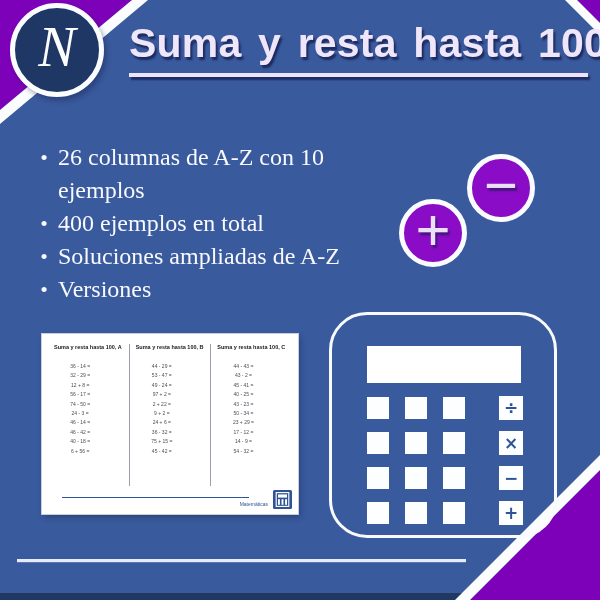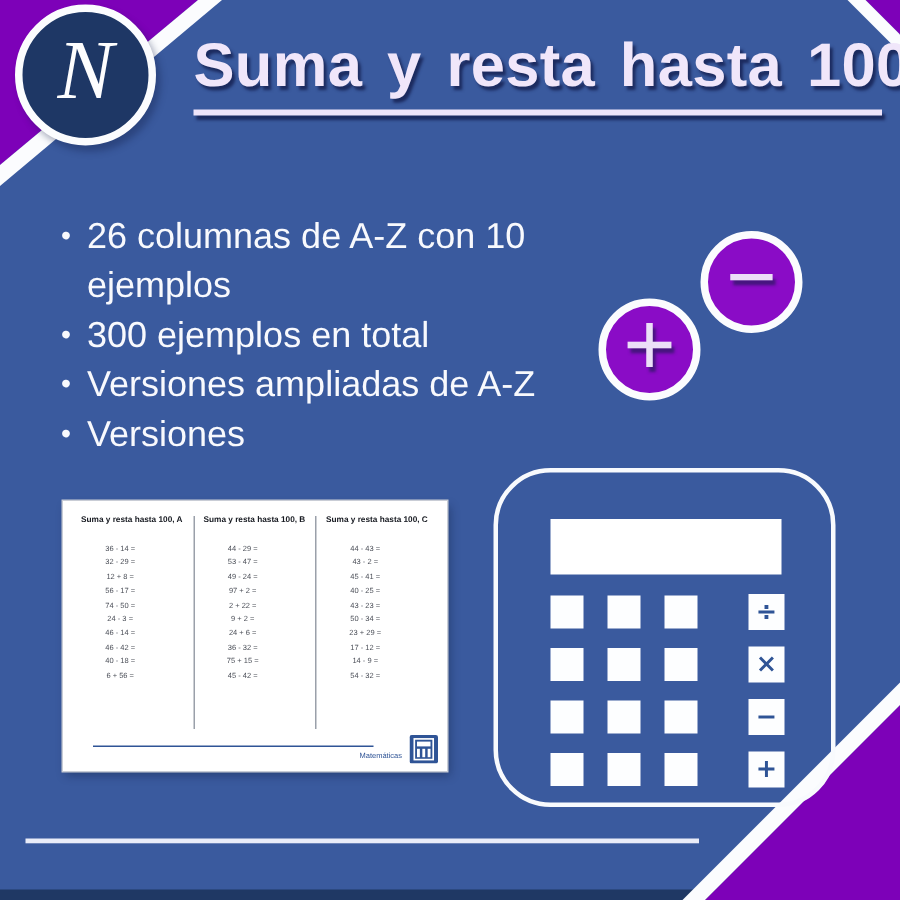--- a/index.html
+++ b/index.html
@@ -18,21 +18,21 @@
   .title{position:absolute;left:129px;top:20px;z-index:2;white-space:nowrap;
     font-size:41px;font-weight:bold;letter-spacing:.2px;word-spacing:5px;color:#F0E6FA;
     text-shadow:2px 3px 2px rgba(22,34,84,.85);}
   .title-underline{position:absolute;left:129px;top:73px;width:459px;height:4px;background:#EEE4F9;
     z-index:2;box-shadow:2px 3px 2px rgba(22,34,84,.85);}
 
   
   .bullets{position:absolute;left:30px;top:141px;margin:0;padding:0;list-style:none;z-index:2;}
   .bullets li{display:flex;font-size:24px;line-height:33px;color:#F8F9FD;}
   .li-dot{width:28px;flex:0 0 28px;text-align:center;font-size:19px;}
-  .li-text{width:352px;}
+  .li-text{width:352px;font-family:Liberation Serif, serif;}
 
   
   .badge{position:absolute;width:68px;height:68px;box-sizing:border-box;border-radius:50%;
     background:#8A0CC6;border:5px solid #FBFCFE;z-index:2;display:flex;align-items:center;
     justify-content:center;color:#EBDFF7;text-shadow:2px 3px 2px rgba(23,28,77,.6);}
   .badge-minus{left:467px;top:154px;font-size:58px;}
   .badge-plus{left:399px;top:199px;font-size:60px;font-weight:300;}
   .badge span{transform:translateY(-4px);}
 
   
@@ -83,25 +83,25 @@
   <div class="title">Suma y resta hasta 100</div>
   <div class="title-underline"></div>
 
   <ul class="bullets">
     <li>
       <span class="li-dot">•</span>
       <span class="li-text">26 columnas de A-Z con 10 ejemplos</span>
     </li>
     <li>
       <span class="li-dot">•</span>
-      <span class="li-text">300 ejemplos en total</span>
-    </li>
-    <li>
-      <span class="li-dot">•</span>
-      <span class="li-text">Versiones ampliadas de A-Z</span>
+      <span class="li-text">400 ejemplos en total</span>
+    </li>
+    <li>
+      <span class="li-dot">•</span>
+      <span class="li-text">Soluciones ampliadas de A-Z</span>
     </li>
     <li>
       <span class="li-dot">•</span>
       <span class="li-text">Versiones</span>
     </li>
   </ul>
 
   <div class="badge badge-minus">
     <span>−</span>
   </div>

